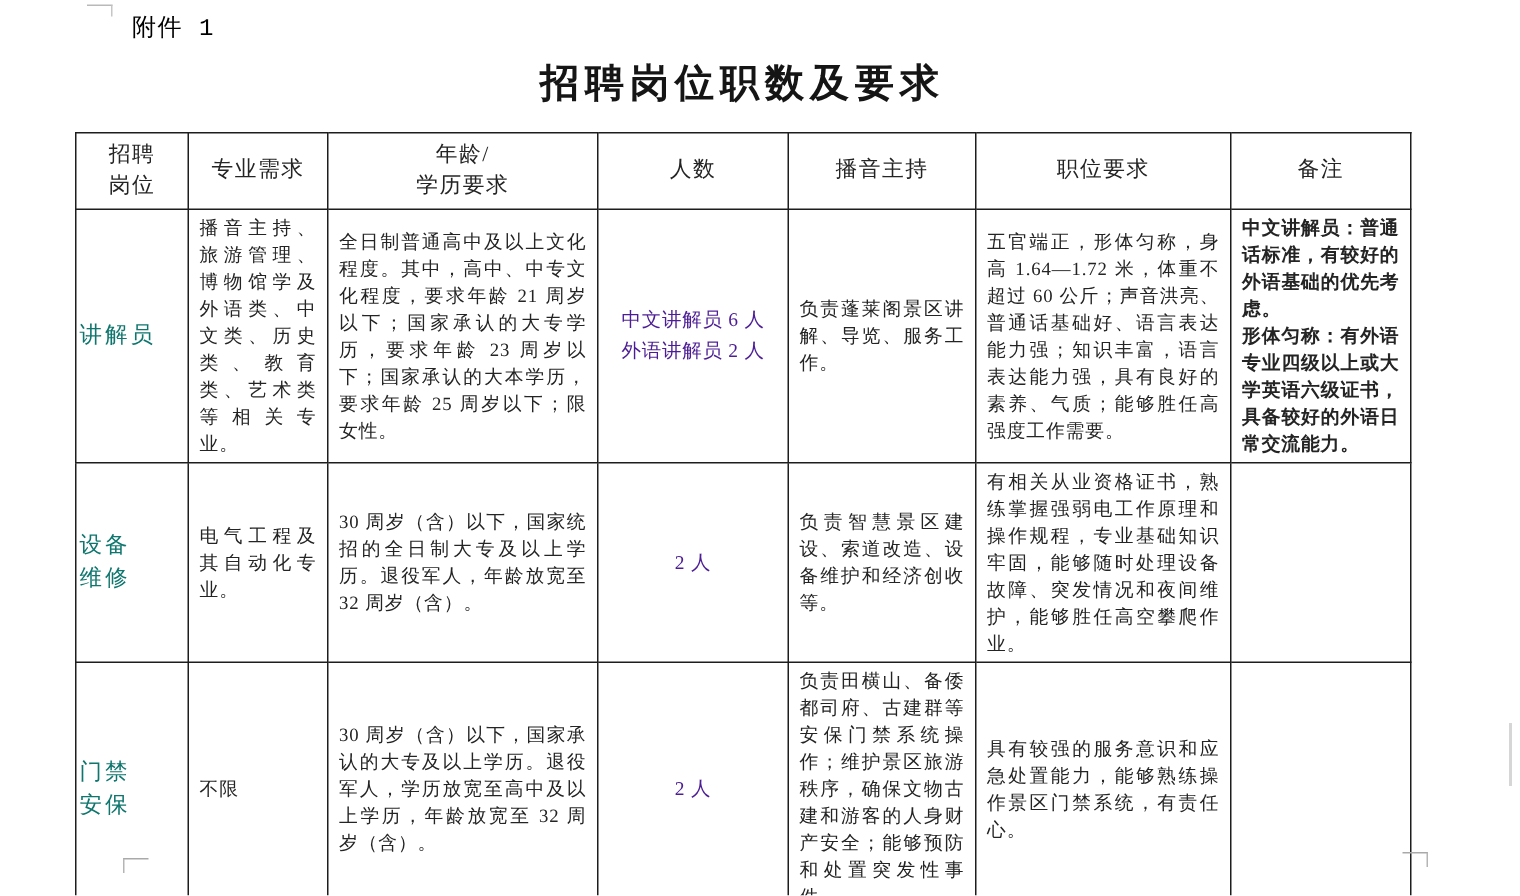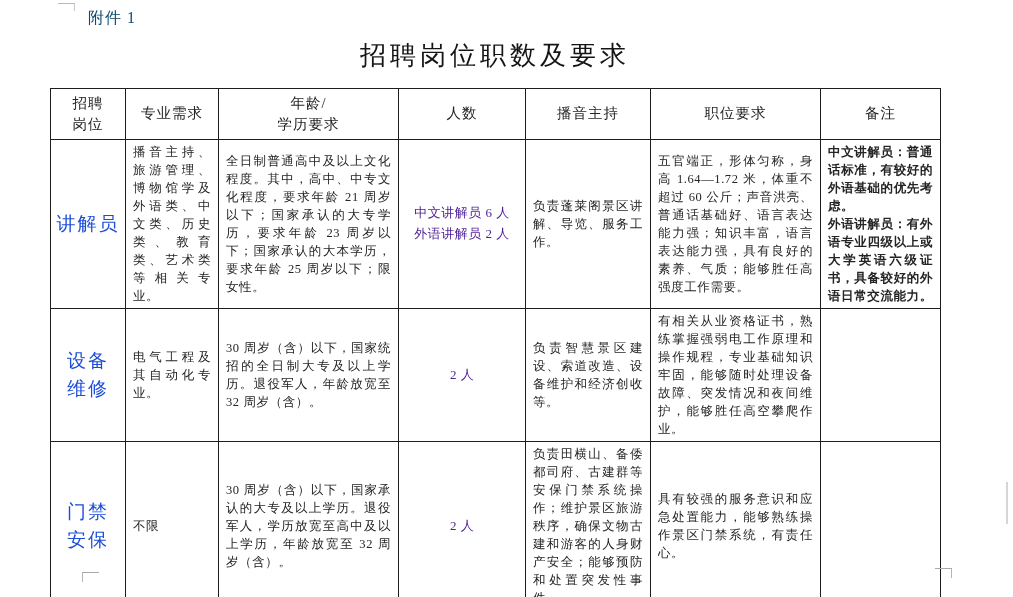--- a/index.html
+++ b/index.html
@@ -1,44 +1,44 @@
 <!DOCTYPE html>
 <html><head>
 <meta charset="utf-8">
 <style>
   html,body{margin:0;padding:0;background:#fff;}
   .page{
     position:relative;width:1013px;height:597px;background:#ffffff;overflow:hidden;
     font-family:"Liberation Serif","DejaVu Serif",serif;color:#1c1c1c;
   }
   .attachment{
-    position:absolute;left:88px;top:8px;font-size:16px;letter-spacing:1px;color:#0c4a6e;
+    position:absolute;left:88px;top:8px;font-size:16px;letter-spacing:1px;color:#000000;font-family:Liberation Mono, monospace;
   }
   .title{
     position:absolute;left:50px;top:38px;width:890px;margin:0;text-align:center;
-    font-size:26px;font-weight:normal;letter-spacing:4px;color:#151515;
+    font-size:26px;font-weight:bold;letter-spacing:4px;color:#151515;
   }
   table.grid{
     position:absolute;left:50px;top:88px;width:890px;border-collapse:collapse;table-layout:fixed;
     background:#fff;
   }
   table.grid th,table.grid td{
     border:1px solid #1d1d1d;vertical-align:middle;overflow:hidden;
   }
   table.grid{border-bottom:2px solid #1d1d1d;}
   thead tr{height:51px;}
   tr.row-1{height:155px;}
   tr.row-2{height:116px;}
   tr.row-3{height:153px;}
   th{
     font-weight:normal;font-size:14.5px;text-align:center;letter-spacing:1px;color:#242424;
     line-height:1.45;padding:2px;
   }
   td.pos{
-    text-align:center;font-size:19px;letter-spacing:2px;line-height:1.5;color:#1d4ed8;padding:2px;
+    font-size:15px;letter-spacing:2px;line-height:1.5;color:#0f766e;padding:2px;
   }
   td.txt{
     font-size:12.5px;line-height:1.44;letter-spacing:0.6px;text-align:justify;text-align-last:left;
     padding:3px 7px;color:#242424;
   }
   td.cnt{
     text-align:center;font-size:13px;letter-spacing:0.5px;line-height:1.6;color:#4c1d95;padding:2px;
   }
   td .para{text-align:justify;font-weight:bold;}
   
@@ -101,21 +101,21 @@
         <td class="txt">播音主持、旅游管理、博物馆学及外语类、中文类、历史类、教育类、艺术类等相关专业。</td>
         <td class="txt">全日制普通高中及以上文化程度。其中，高中、中专文化程度，要求年龄 21 周岁以下；国家承认的大专学历，要求年龄 23 周岁以下；国家承认的大本学历，要求年龄 25 周岁以下；限女性。</td>
         <td class="cnt">
           <div>中文讲解员 6 人</div>
           <div>外语讲解员 2 人</div>
         </td>
         <td class="txt">负责蓬莱阁景区讲解、导览、服务工作。</td>
         <td class="txt">五官端正，形体匀称，身高 1.64—1.72 米，体重不超过 60 公斤；声音洪亮、普通话基础好、语言表达能力强；知识丰富，语言表达能力强，具有良好的素养、气质；能够胜任高强度工作需要。</td>
         <td class="txt">
           <div class="para">中文讲解员：普通话标准，有较好的外语基础的优先考虑。</div>
-          <div class="para">外语讲解员：有外语专业四级以上或大学英语六级证书，具备较好的外语日常交流能力。</div>
+          <div class="para">形体匀称：有外语专业四级以上或大学英语六级证书，具备较好的外语日常交流能力。</div>
         </td>
       </tr>
       <tr class="row-2">
         <td class="pos">
           <div>设备</div>
           <div>维修</div>
         </td>
         <td class="txt">电气工程及其自动化专业。</td>
         <td class="txt">30 周岁（含）以下，国家统招的全日制大专及以上学历。退役军人，年龄放宽至 32 周岁（含）。</td>
         <td class="cnt">

